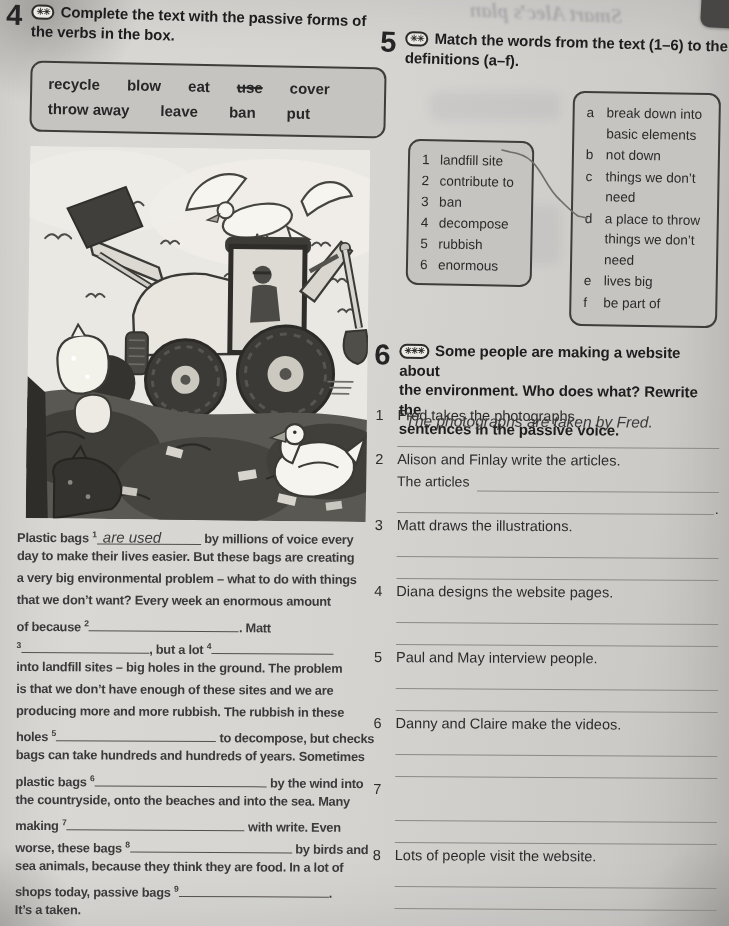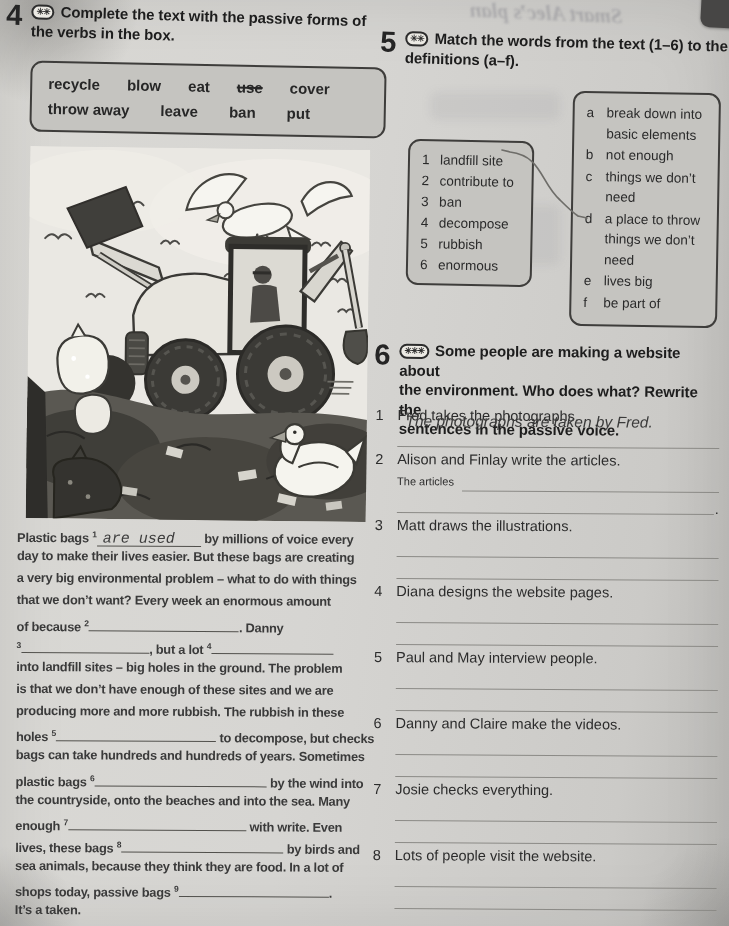--- a/index.html
+++ b/index.html
@@ -21,36 +21,36 @@
   .wrow{display:flex;font-weight:700;font-size:15px;line-height:25px;color:#272727;}
   .wrow1{gap:27px;}.wrow2{gap:31px;}
   .word.struck{text-decoration:line-through;text-decoration-thickness:1.5px;}
   .illus{position:absolute;left:28px;top:148px;width:340px;height:372px;transform:rotate(.7deg);}
   .passage{position:absolute;left:16px;top:524px;width:360px;transform:rotate(.35deg);}
   .pline{height:22.15px;white-space:nowrap;font-weight:700;font-size:12.8px;line-height:22.15px;
     letter-spacing:-.25px;color:#3a3a3a;}
   .psup{font-size:8.5px;vertical-align:5px;letter-spacing:0;}
   .pblank{display:inline-block;border-bottom:1.5px solid #51504c;height:12px;}
   .phand{display:inline-block;border-bottom:1.5px solid #51504c;font-style:italic;font-weight:400;
-    font-size:15px;letter-spacing:0;color:#3d3d3d;padding-left:6px;height:17px;font-family:Liberation Mono, monospace;}
+    font-size:15px;letter-spacing:0;color:#3d3d3d;padding-left:6px;height:17px;}
   .ex5head{left:380px;top:32px;width:348px;transform:rotate(1.5deg);}
   .termsbox{left:407px;top:140px;width:102px;padding:8px 8px 8px 12px;transform:rotate(1.1deg);}
   .trow{display:flex;font-size:13.5px;line-height:21px;color:#2a2a2a;}
   .tn{width:18px;flex:none;}
   .defsbox{left:571px;top:92px;width:120px;padding:10px 12px 10px 12px;transform:rotate(1deg);}
   .drow{display:flex;font-size:13.5px;line-height:20.5px;color:#2a2a2a;margin-bottom:1px;}
   .dl{width:20px;flex:none;}
   .matchsvg{position:absolute;left:490px;top:134px;width:120px;height:100px;}
   .ex6head{left:374px;top:342px;width:350px;transform:rotate(.5deg);}
   .x6wrap{position:absolute;left:374px;top:404px;width:344px;transform:rotate(.35deg);}
   .sent{display:flex;font-size:14.5px;line-height:20px;color:#2c2c2c;margin-top:2px;}
   .sn{width:22px;flex:none;}
   .ansline{margin-left:22px;height:22px;display:flex;align-items:flex-end;}
   .fill{flex:1;border-bottom:1.3px solid #8b8a86;height:100%;}
-  .pref{font-size:11px;color:#2c2c2c;padding-right:8px;line-height:20px;}
+  .pref{font-size:14px;color:#2c2c2c;padding-right:8px;line-height:20px;}
   .tail{font-size:14.5px;color:#2c2c2c;line-height:12px;padding-left:1px;}
   .hand2{position:absolute;font-style:italic;font-size:15.5px;color:#3b3b3b;padding-left:8px;transform:translateY(-17px);}
   .mirror{position:absolute;left:388px;top:1px;width:316px;text-align:center;
     transform:scaleX(-1) rotate(-2.5deg);font-family:"Liberation Serif",serif;font-weight:700;font-style:italic;
     font-size:21px;color:rgba(100,98,112,.32);filter:blur(1px);}
   .smudge{position:absolute;background:rgba(120,118,130,.10);filter:blur(4px);border-radius:8px;}
   .tab{position:absolute;left:701px;top:-9px;width:46px;height:37px;background:#474645;border-radius:9px;
     transform:rotate(3deg);box-shadow:0 1px 3px rgba(0,0,0,.35);}
 </style>
 </head>
@@ -177,31 +177,31 @@
         <polygon points="320,302 338,288 330,314" fill="#f5f4ee" stroke="#3b3a35" stroke-width="2.2"></polygon>
       </g>
     </svg>
   </div>
 
   <div class="passage" id="passage">
       <div class="pline"><span>Plastic bags </span><sup class="psup">1</sup><span class="phand" style="width: 98px;">are used</span><span> by millions of voice every</span></div>
       <div class="pline"><span>day to make their lives easier. But these bags are creating</span></div>
       <div class="pline"><span>a very big environmental problem – what to do with things</span></div>
       <div class="pline"><span>that we don’t want? Every week an enormous amount</span></div>
-      <div class="pline"><span>of because </span><sup class="psup">2</sup><span class="pblank" style="width: 150px;"></span><span>. Danny</span></div>
+      <div class="pline"><span>of because </span><sup class="psup">2</sup><span class="pblank" style="width: 150px;"></span><span>. Matt</span></div>
       <div class="pline"><sup class="psup">3</sup><span class="pblank" style="width: 128px;"></span><span>, but a lot </span><sup class="psup">4</sup><span class="pblank" style="width: 122px;"></span></div>
       <div class="pline"><span>into landfill sites – big holes in the ground. The problem</span></div>
       <div class="pline"><span>is that we don’t have enough of these sites and we are</span></div>
       <div class="pline"><span>producing more and more rubbish. The rubbish in these</span></div>
       <div class="pline"><span>holes </span><sup class="psup">5</sup><span class="pblank" style="width: 160px;"></span><span> to decompose, but checks</span></div>
       <div class="pline"><span>bags can take hundreds and hundreds of years. Sometimes</span></div>
       <div class="pline"><span>plastic bags </span><sup class="psup">6</sup><span class="pblank" style="width: 172px;"></span><span> by the wind into</span></div>
       <div class="pline"><span>the countryside, onto the beaches and into the sea. Many</span></div>
-      <div class="pline"><span>enough </span><sup class="psup">7</sup><span class="pblank" style="width: 178px;"></span><span> with write. Even</span></div>
-      <div class="pline"><span>lives, these bags </span><sup class="psup">8</sup><span class="pblank" style="width: 162px;"></span><span> by birds and</span></div>
+      <div class="pline"><span>making </span><sup class="psup">7</sup><span class="pblank" style="width: 178px;"></span><span> with write. Even</span></div>
+      <div class="pline"><span>worse, these bags </span><sup class="psup">8</sup><span class="pblank" style="width: 162px;"></span><span> by birds and</span></div>
       <div class="pline"><span>sea animals, because they think they are food. In a lot of</span></div>
       <div class="pline"><span>shops today, passive bags </span><sup class="psup">9</sup><span class="pblank" style="width: 150px;"></span><span>.</span></div>
       <div class="pline"><span>It’s a taken.</span></div>
     </div>
 
   <div class="head ex5head">
     <span class="num-big">5</span>
     <div class="titleblock" id="ex5-title">
         <div class="tline"><span class="badge">✳✳</span><span>Match the words from the text (1–6) to the</span></div>
         <div class="tline"><span>definitions (a–f).</span></div>
@@ -233,21 +233,21 @@
         <span>enormous</span>
       </div>
     </div>
   <div class="gbox defsbox" id="defsbox">
       <div class="drow">
         <span class="dl">a</span>
         <span>break down into basic elements</span>
       </div>
       <div class="drow">
         <span class="dl">b</span>
-        <span>not enough</span>
+        <span>not down</span>
       </div>
       <div class="drow">
         <span class="dl">c</span>
         <span>things we don’t need</span>
       </div>
       <div class="drow">
         <span class="dl">d</span>
         <span>a place to throw things we don’t need</span>
       </div>
       <div class="drow">
@@ -340,21 +340,20 @@
         <div class="ansline">
           <span class="fill"></span>
         </div>
         <div class="ansline">
           <span class="fill"></span>
         </div>
       </div>
       <div class="x6item">
         <div class="sent">
           <span class="sn">7</span>
-          <span>Josie checks everything.</span>
         </div>
         <div class="ansline">
           <span class="fill"></span>
         </div>
         <div class="ansline">
           <span class="fill"></span>
         </div>
       </div>
       <div class="x6item">
         <div class="sent">

